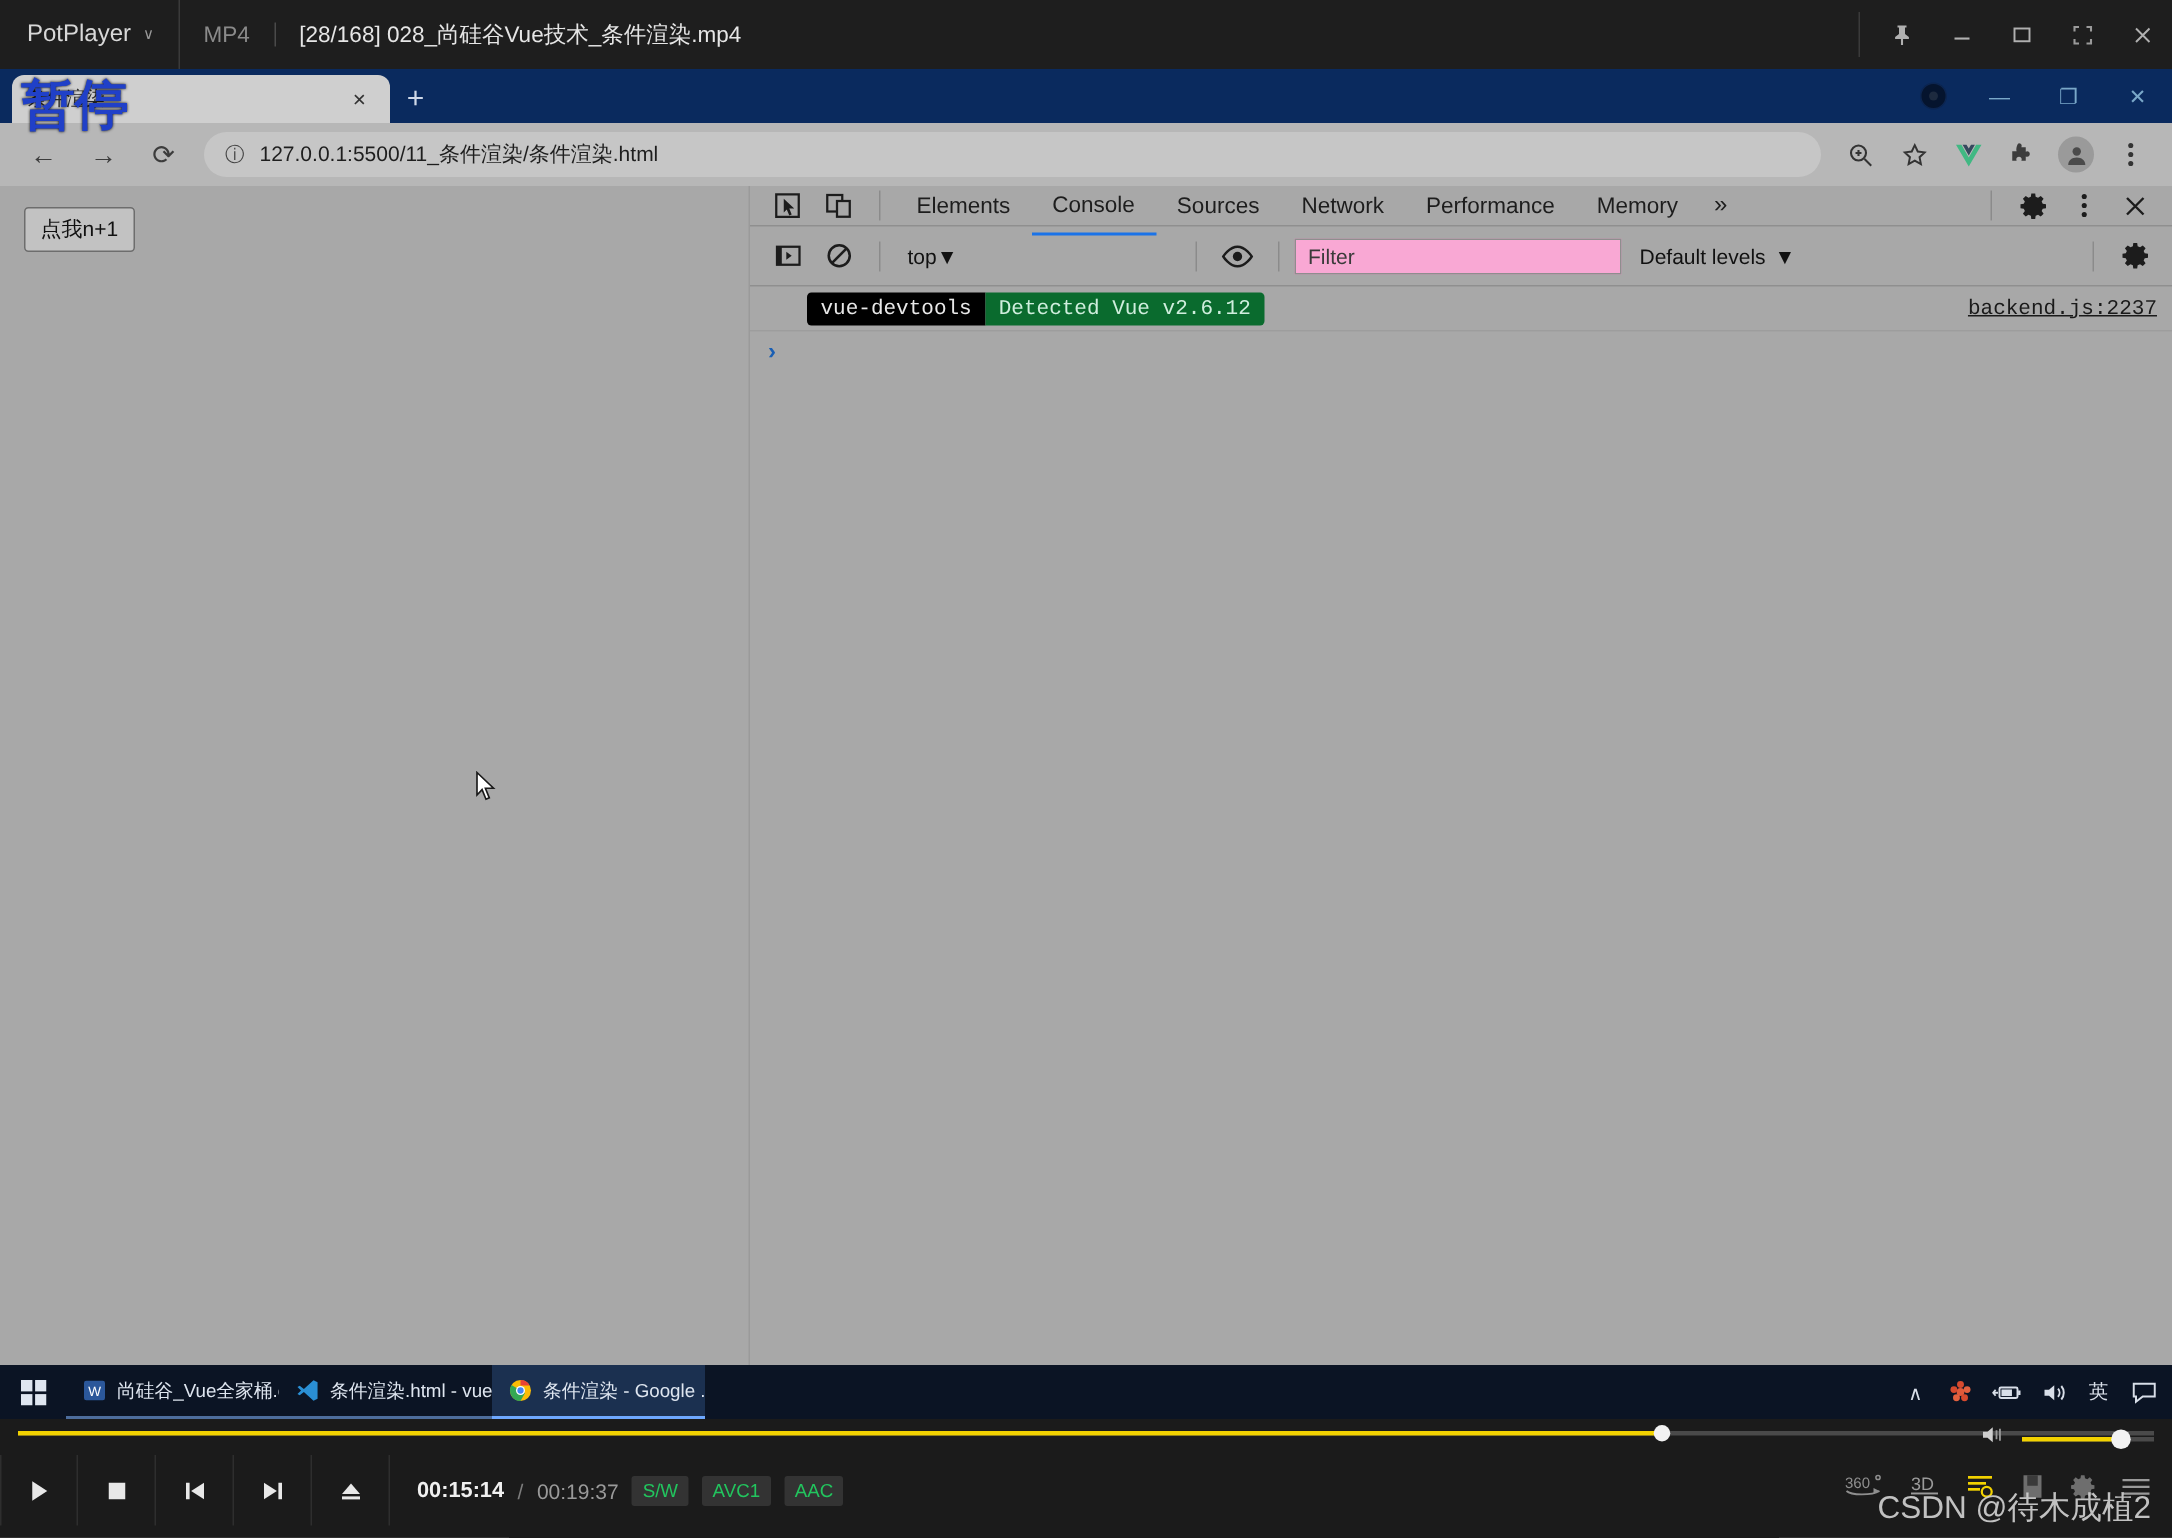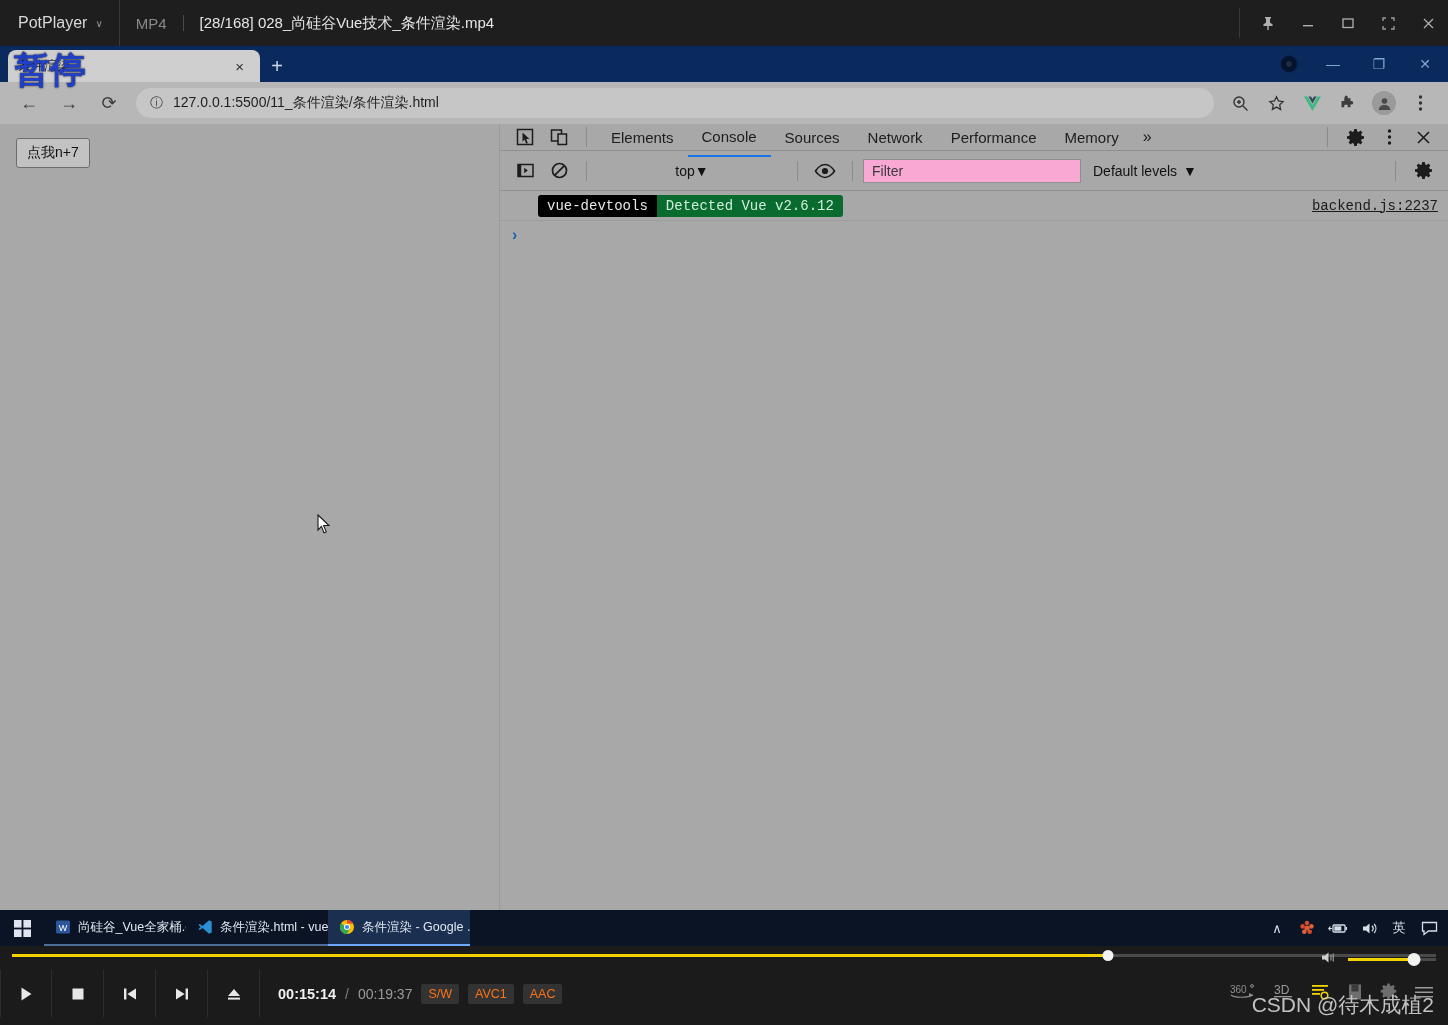--- a/index.html
+++ b/index.html
@@ -126,21 +126,21 @@
   .dt-tab.active { border-bottom: 2px solid #1a73e8; }
   .dt-more { padding: 0 10px; font-size: 16px; color: #1c1c1c; }
   .dt-right { margin-left: auto; display: flex; align-items: center; }
 
   .dt-filterbar {
     height: 40px; display: flex; align-items: center; padding: 0 8px;
     border-bottom: 1px solid #8f8f8f;
   }
   .ctx-select {
     width: 190px; height: 24px; display: flex; align-items: center;
-    justify-content: center; font-size: 14px; color: #111; padding: 0 8px;
+    justify-content: flex-start; font-size: 14px; color: #111; padding: 0 8px;
   }
   .filter-input {
     width: 218px; height: 24px; background: #f9a8d4; border: 1px solid #8e8e8e;
     font-size: 14px; color: #3a3a3a; padding: 0 8px; display: flex; align-items: center;
   }
   .levels { font-size: 14px; color: #111; padding: 0 12px; display:flex; align-items:center; gap:6px;}
 
   .console-body { flex: 1; position: relative; }
   .console-row {
     display: flex; align-items: center; height: 30px;
@@ -203,21 +203,21 @@
   .ctrl-btn {
     width: 52px; height: 47px; display: flex; align-items: center; justify-content: center;
     border-right: 1px solid #2e2e2e; color: #e0e0e0;
   }
   .ctrl-btn:first-child { border-left: 1px solid #2e2e2e; }
   .time-area { display: flex; align-items: center; gap: 9px; padding-left: 18px; text-align: center; }
   .t-cur { color: #f0f0f0; font-size: 14.5px; font-weight: bold; }
   .t-slash { color: #7d7d7d; font-size: 14px; }
   .t-tot { color: #9a9a9a; font-size: 14px; }
   .codec {
-    background: #333; color: #f97316; font-size: 12.5px; padding: 3px 7px; border-radius: 2px;
+    background: #333; color: #22c55e; font-size: 12.5px; padding: 3px 7px; border-radius: 2px;
   }
   .ctrl-right { margin-left: auto; display: flex; align-items: center; gap: 16px; padding-right: 14px; color: #8f8f8f; }
   .ctrl-right .yellow { color: #f2d200; }
   .watermark {
     position: absolute; right: 14px; bottom: 6px; color: #d0d0d0; font-size: 21px;
     opacity: .92; white-space: nowrap;
   }
 
   
   .osd-pause {
@@ -334,21 +334,21 @@
               <circle cx="2.5" cy="9" r="1.7" fill="#333"></circle>
               <circle cx="2.5" cy="15" r="1.7" fill="#333"></circle>
             </svg>
         </div>
       </div>
     </div>
 
     <div class="viewport-row">
 
       <div class="webpage">
-        <button class="page-btn">点我n+7</button>
+        <button class="page-btn">点我n+1</button>
         <span class="cursor">
           <svg width="15" height="22" viewBox="0 0 15 22">
               <path d="M1 1l11 10.5H6.6l2.6 6.4-2.2.9-2.6-6.4L1 16z" fill="#ffffff" stroke="#1a1a1a" stroke-width="1.1"></path>
             </svg>
         </span>
       </div>
 
       <div class="devtools">
 
         <div class="dt-tabbar">

